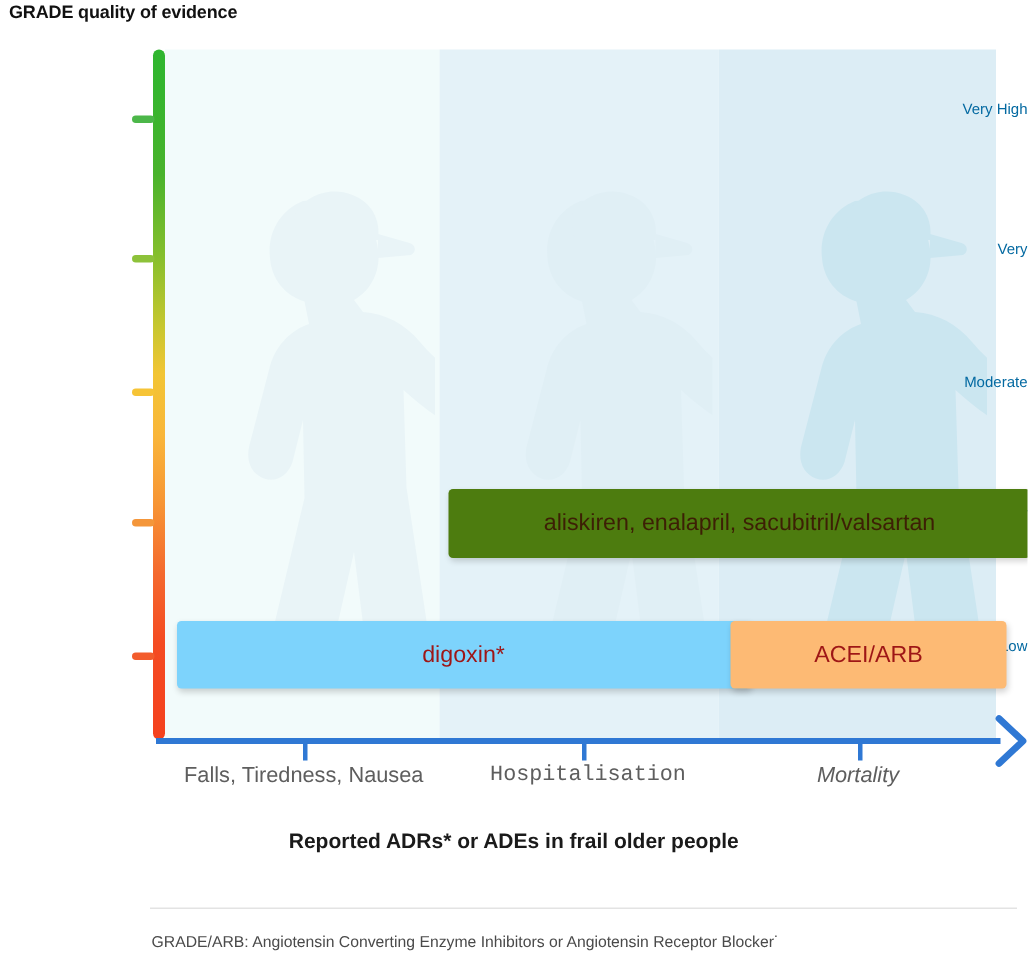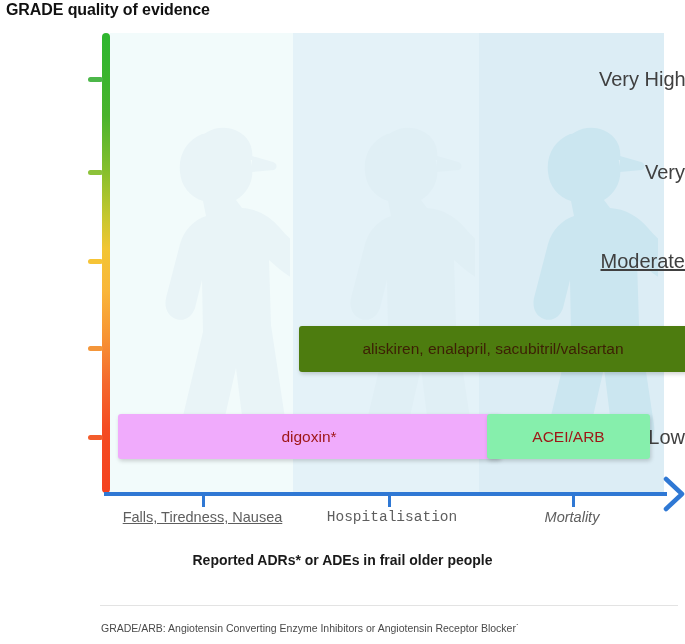--- a/index.html
+++ b/index.html
@@ -13,21 +13,21 @@
     position: relative;
     font-family: "Liberation Sans", sans-serif;
     overflow: hidden;
   }
 
   
   #chart-title {
     position: absolute;
     left: 6px;
     top: 1px;
-    font-size: 16px;
+    font-size: 12px;
     font-weight: bold;
     color: #111111;
     letter-spacing: -0.1px;
     white-space: nowrap;
   }
 
   
   #plot-area {
     position: absolute;
     left: 110px;
@@ -88,22 +88,22 @@
     left: 88px;
     width: 15px;
     height: 5px;
     border-radius: 2.5px;
   }
   .y-label {
     position: absolute;
     right: 0;
     width: 86px;
     text-align: right;
-    font-size: 20px;
-    color: #404040;
+    font-size: 10px;
+    color: #0369a1;
     white-space: nowrap;
   }
 
   
   #x-axis-line {
     position: absolute;
     left: 104px;
     top: 492px;
     width: 563px;
     height: 4px;
@@ -138,29 +138,29 @@
     display: flex;
     align-items: center;
     justify-content: center;
     border-radius: 3px;
     box-shadow: 1px 2px 4px rgba(0,0,0,0.18);
     font-size: 15.5px;
     white-space: nowrap;
   }
   #drug-box-0 {
     left: 118px; top: 414px; width: 382px; height: 45px;
-    background: #f0abfc; color: #9e1616; text-align: center;
+    background: #7dd3fc; color: #9e1616; text-align: center;
   }
   #drug-box-1 {
     left: 299px; top: 326px; width: 388px; height: 46px;
     background: #4d7c0f; color: #3d1f05;
   }
   #drug-box-2 {
-    left: 487px; top: 414px; width: 163px; height: 45px;
-    background: #86efac; color: #9e1616;
+    left: 487px; top: 414px; width: 184px; height: 45px;
+    background: #fdba74; color: #9e1616;
   }
 
   
   #x-axis-caption {
     position: absolute;
     left: 0;
     top: 552px;
     width: 685px;
     text-align: center;
     font-size: 14px;
@@ -252,41 +252,41 @@
 <div id="y-axis-gradient"></div>
 
 <div class="y-tick" style="top:77px;  background:#4cb749;"></div>
 <div class="y-tick" style="top:170px; background:#8dc23a;"></div>
 <div class="y-tick" style="top:259px; background:#f6c436;"></div>
 <div class="y-tick" style="top:346px; background:#f4963a;"></div>
 <div class="y-tick" style="top:435px; background:#f35c2c;"></div>
 
 <div class="y-label" style="top:68px;">Very High</div>
 <div class="y-label" style="top:161px;">Very</div>
-<div class="y-label" style="top:250px;text-decoration:underline;">Moderate</div>
+<div class="y-label" style="top:250px;">Moderate</div>
 <div class="y-label" style="top:337px;">Low</div>
 <div class="y-label" style="top:426px;">Very Low</div>
 
 <div class="drug-box" id="drug-box-0">digoxin*</div>
 
 <div class="drug-box" id="drug-box-1">aliskiren, enalapril, sacubitril/valsartan</div>
 
 <div class="drug-box" id="drug-box-2">ACEI/ARB</div>
 
 <div id="x-axis-line"></div>
 <div id="x-axis-arrow">
   <svg viewBox="0 0 24 36" xmlns="http://www.w3.org/2000/svg">
     <polyline points="4,3 20,18 4,33" fill="none" stroke="#2f78d4" stroke-width="4.5" stroke-linecap="round" stroke-linejoin="round"></polyline>
   </svg>
 </div>
 
 <div class="x-tick" style="left:202px;"></div>
 <div class="x-tick" style="left:388px;"></div>
 <div class="x-tick" style="left:572px;"></div>
 
-<div class="x-label" style="left:110px; width:185px;text-decoration:underline;">Falls, Tiredness, Nausea</div>
+<div class="x-label" style="left:110px; width:185px;">Falls, Tiredness, Nausea</div>
 <div class="x-label" style="left:299px; width:186px;font-family:Liberation Mono, monospace;">Hospitalisation</div>
 <div class="x-label" style="left:479px; width:186px;font-style:italic;">Mortality</div>
 
 <div id="x-axis-caption">Reported ADRs* or ADEs in frail older people</div>
 
 <div id="footnote-divider"></div>
 <div id="footnote-text">GRADE/ARB: Angiotensin Converting Enzyme Inhibitors or Angiotensin Receptor Blocker˙</div>
 
 </body></html>

